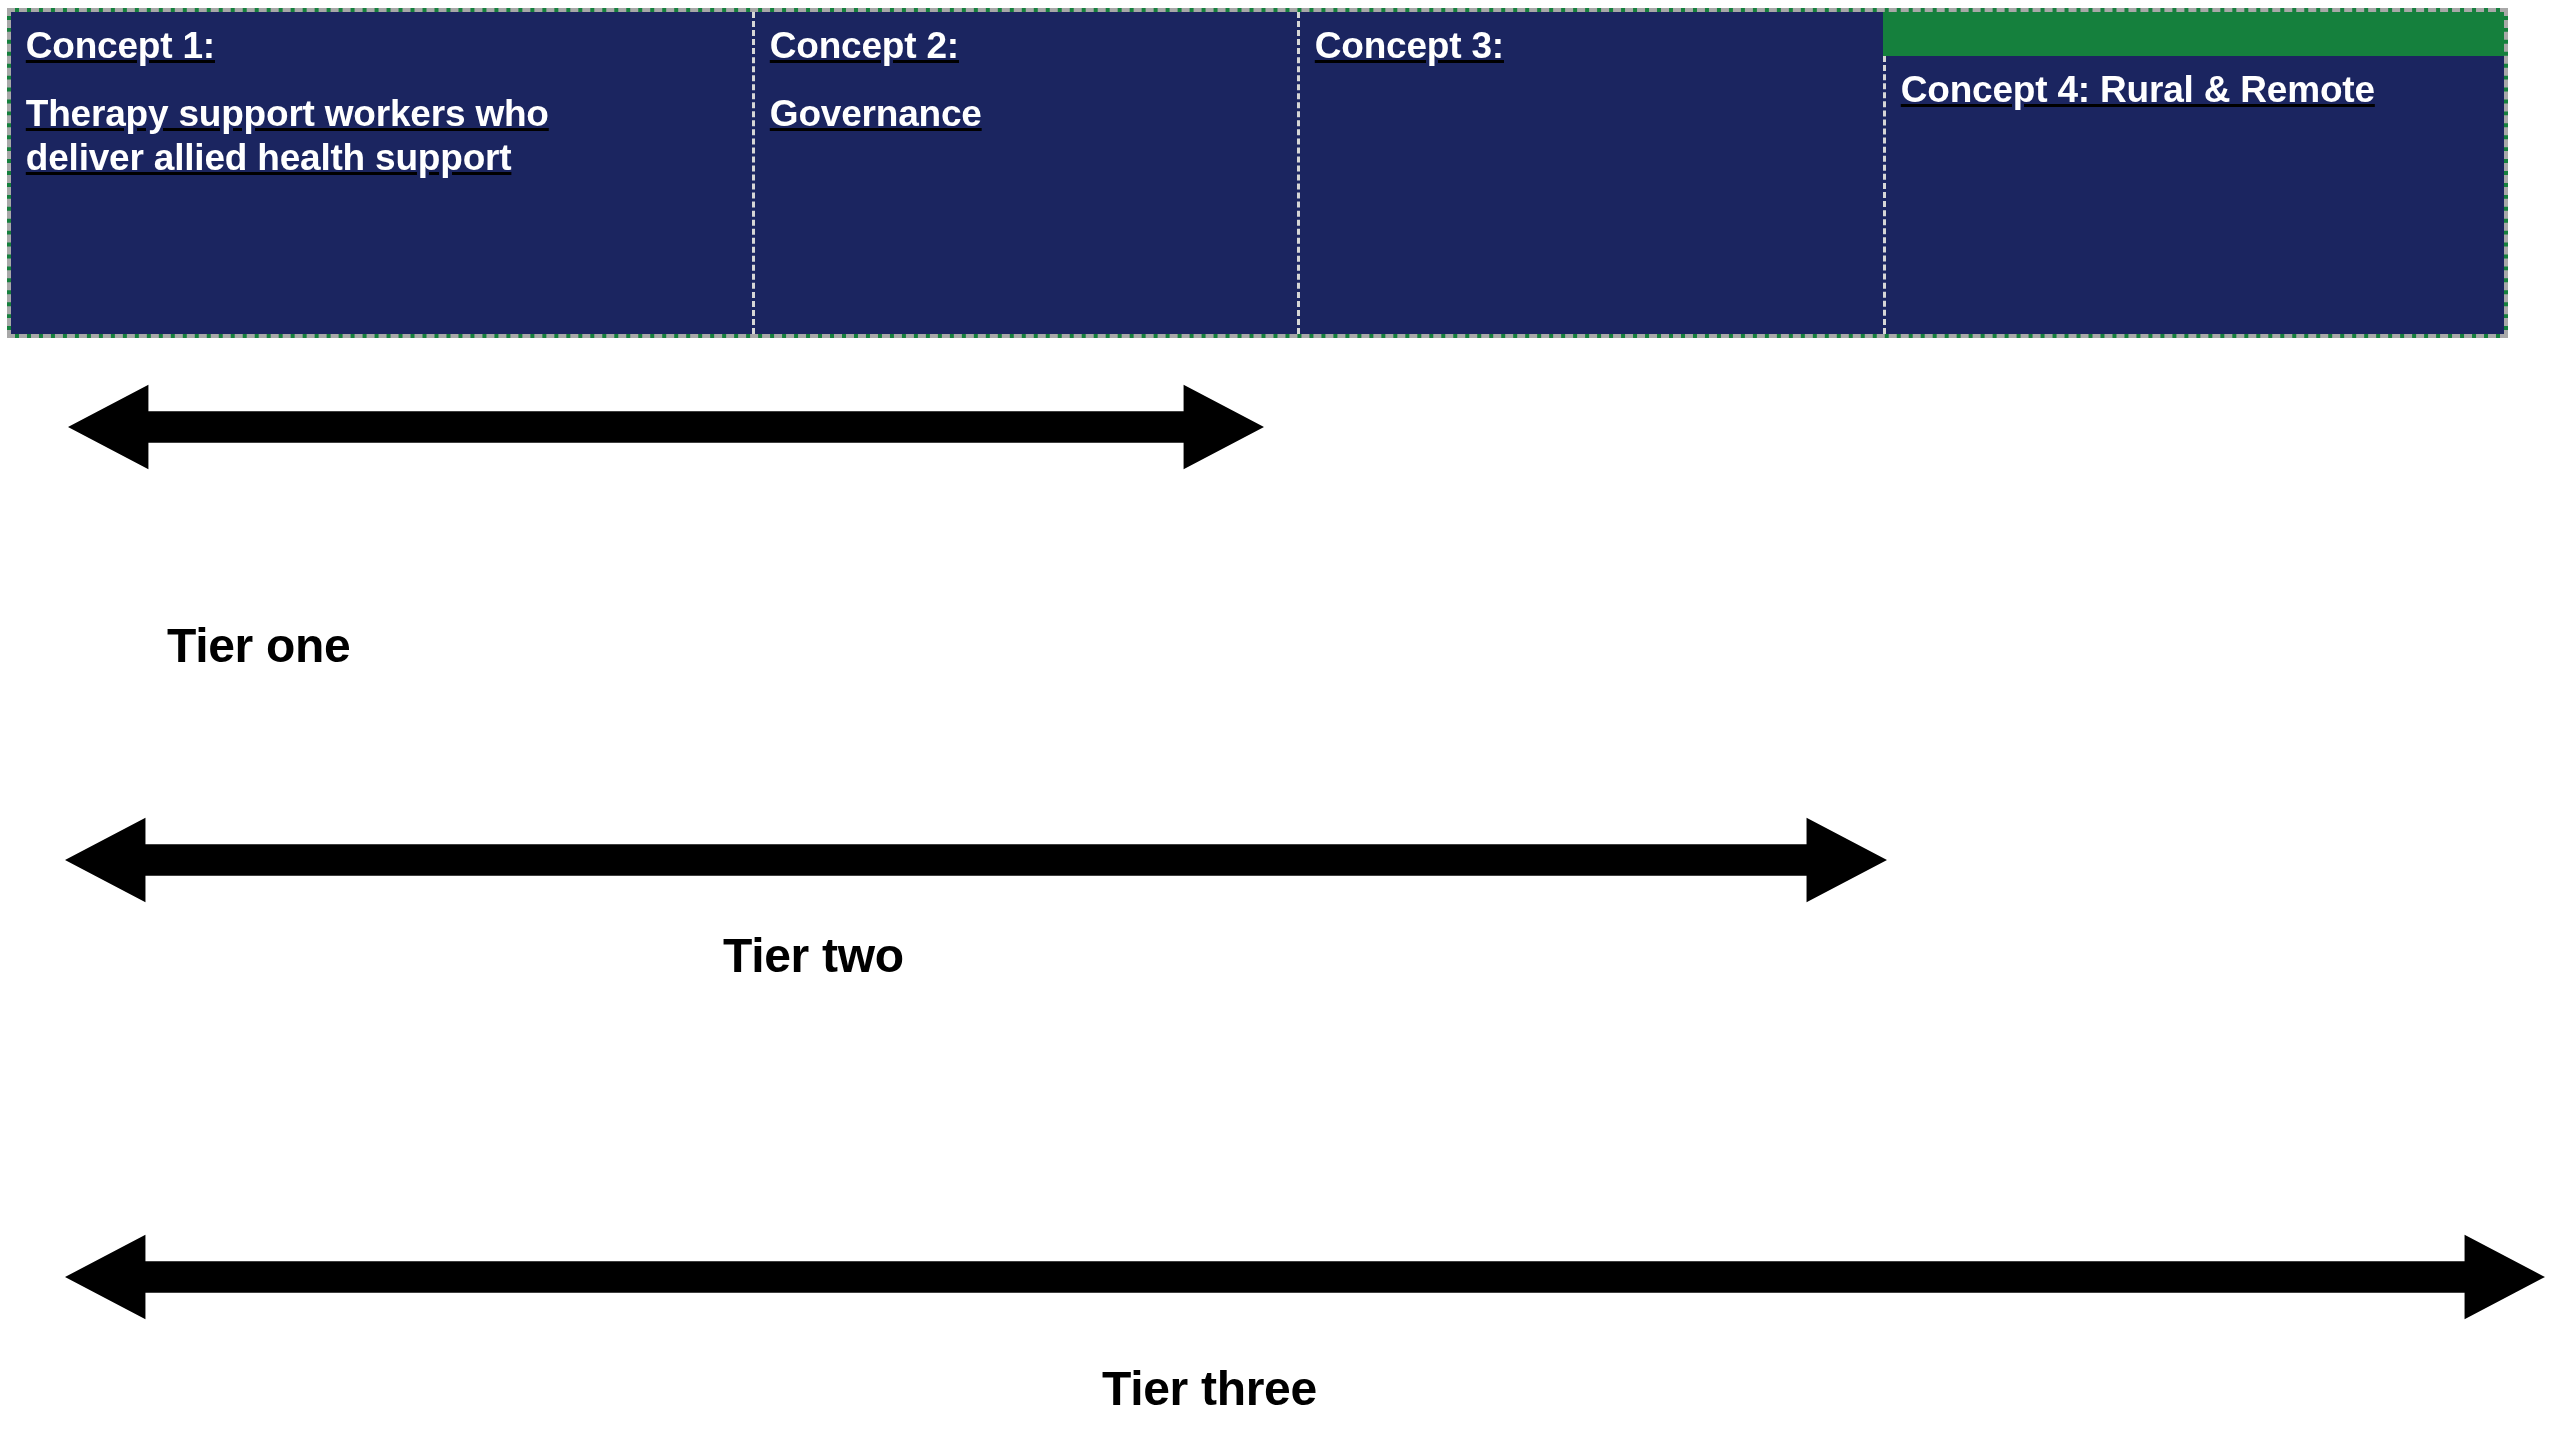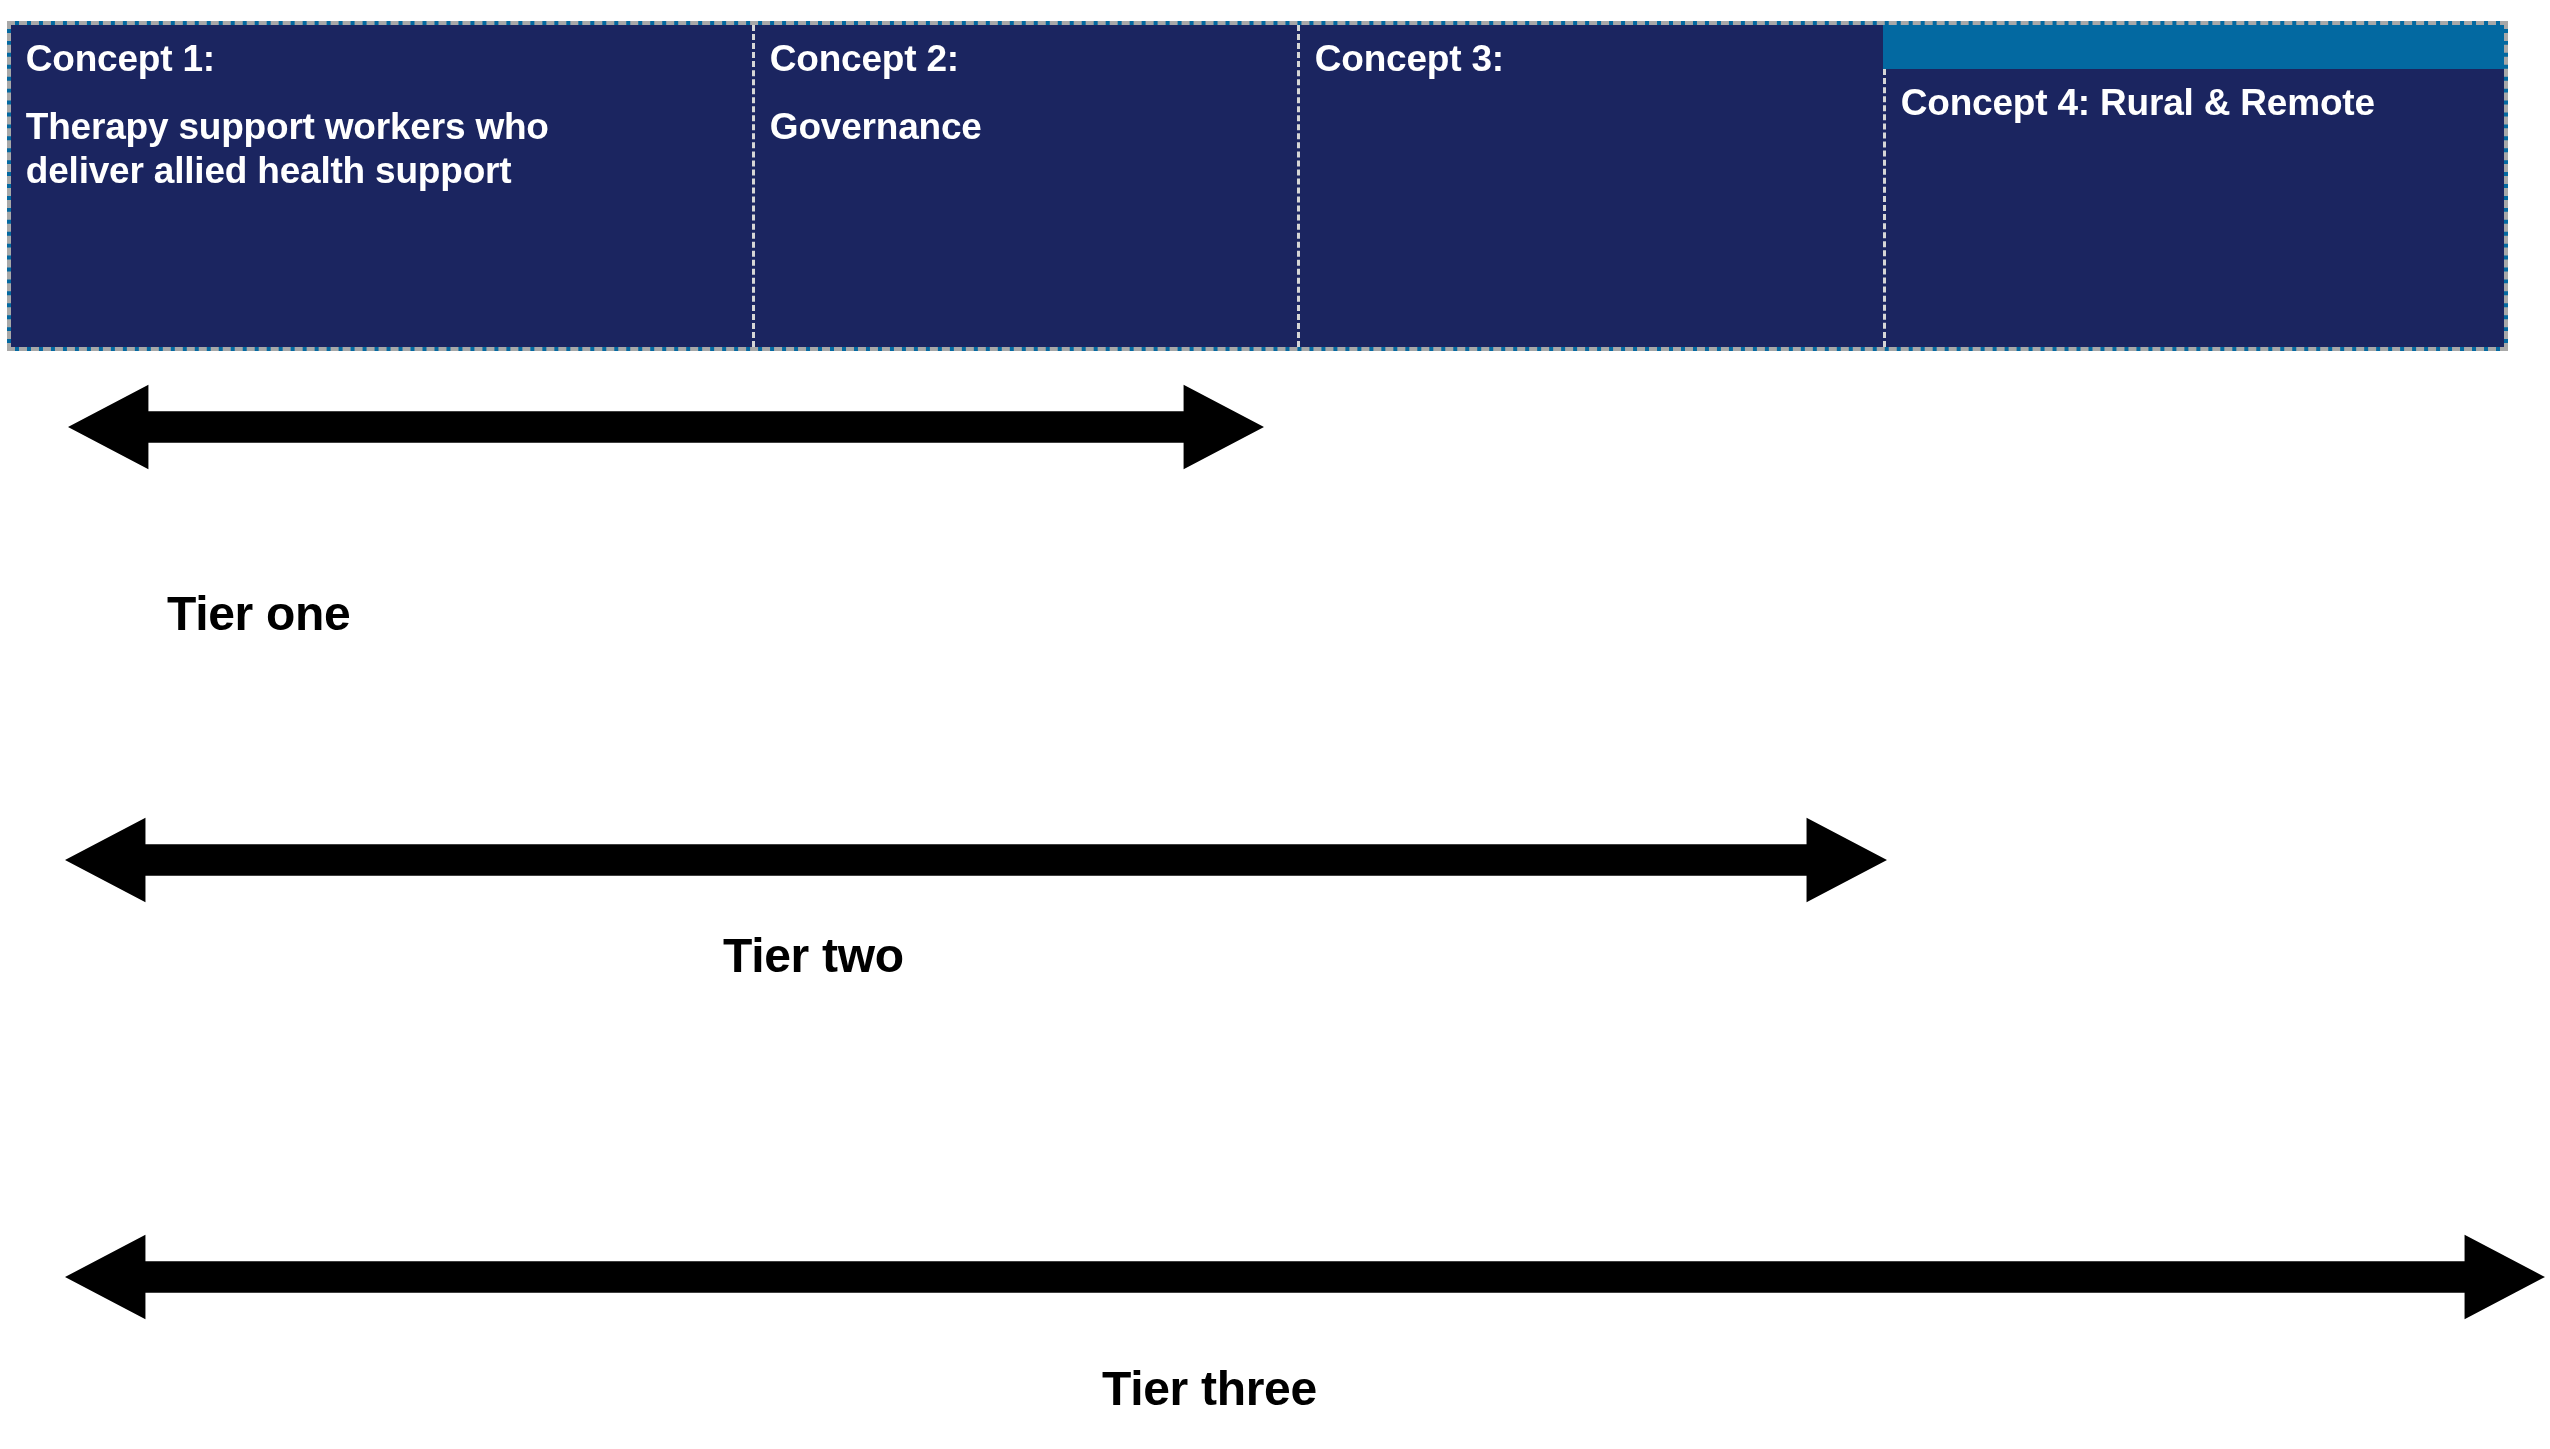--- a/index.html
+++ b/index.html
@@ -12,27 +12,28 @@
     height: 1449px;
     position: relative;
     font-family: "Liberation Sans", sans-serif;
     overflow: hidden;
   }
 
   
   #concept-banner {
     position: absolute;
     left: 6.8px;
-    top: 21px;
+    top: 8px;
     width: 2501px;
     height: 330px;
     display: flex;
     box-sizing: border-box;
     border: 4.1px dashed #a8a8a8;
-    background: #0369a1;
+    background: #15803d;
+    text-decoration: underline;
   }
   .concept-cell {
     background: #1b2560;
     box-sizing: border-box;
     position: relative;
     padding: 12.3px 15px 0 15px;
     overflow: hidden;
   }
   .concept-cell + .concept-cell {
     border-left: 3.4px dashed #d6d6d6;
@@ -65,21 +66,21 @@
   .tier-label {
     position: absolute;
     font-size: 48px;
     font-weight: bold;
     color: #000000;
     letter-spacing: -0.3px;
     white-space: nowrap;
   }
 
   #tier-one-arrow   { left: 68px; top: 376px;  width: 1196px; }
-  #tier-one-label   { left: 167px; top: 586px; }
+  #tier-one-label   { left: 167px; top: 618px; }
 
   #tier-two-arrow   { left: 65px;  top: 809px; width: 1822px; }
   #tier-two-label   { left: 723px; top: 928px; }
 
   #tier-three-arrow { left: 65px;  top: 1226px; width: 2480px; }
   #tier-three-label { left: 1102px; top: 1361px; }
 </style>
 </head>
 <body>
 

